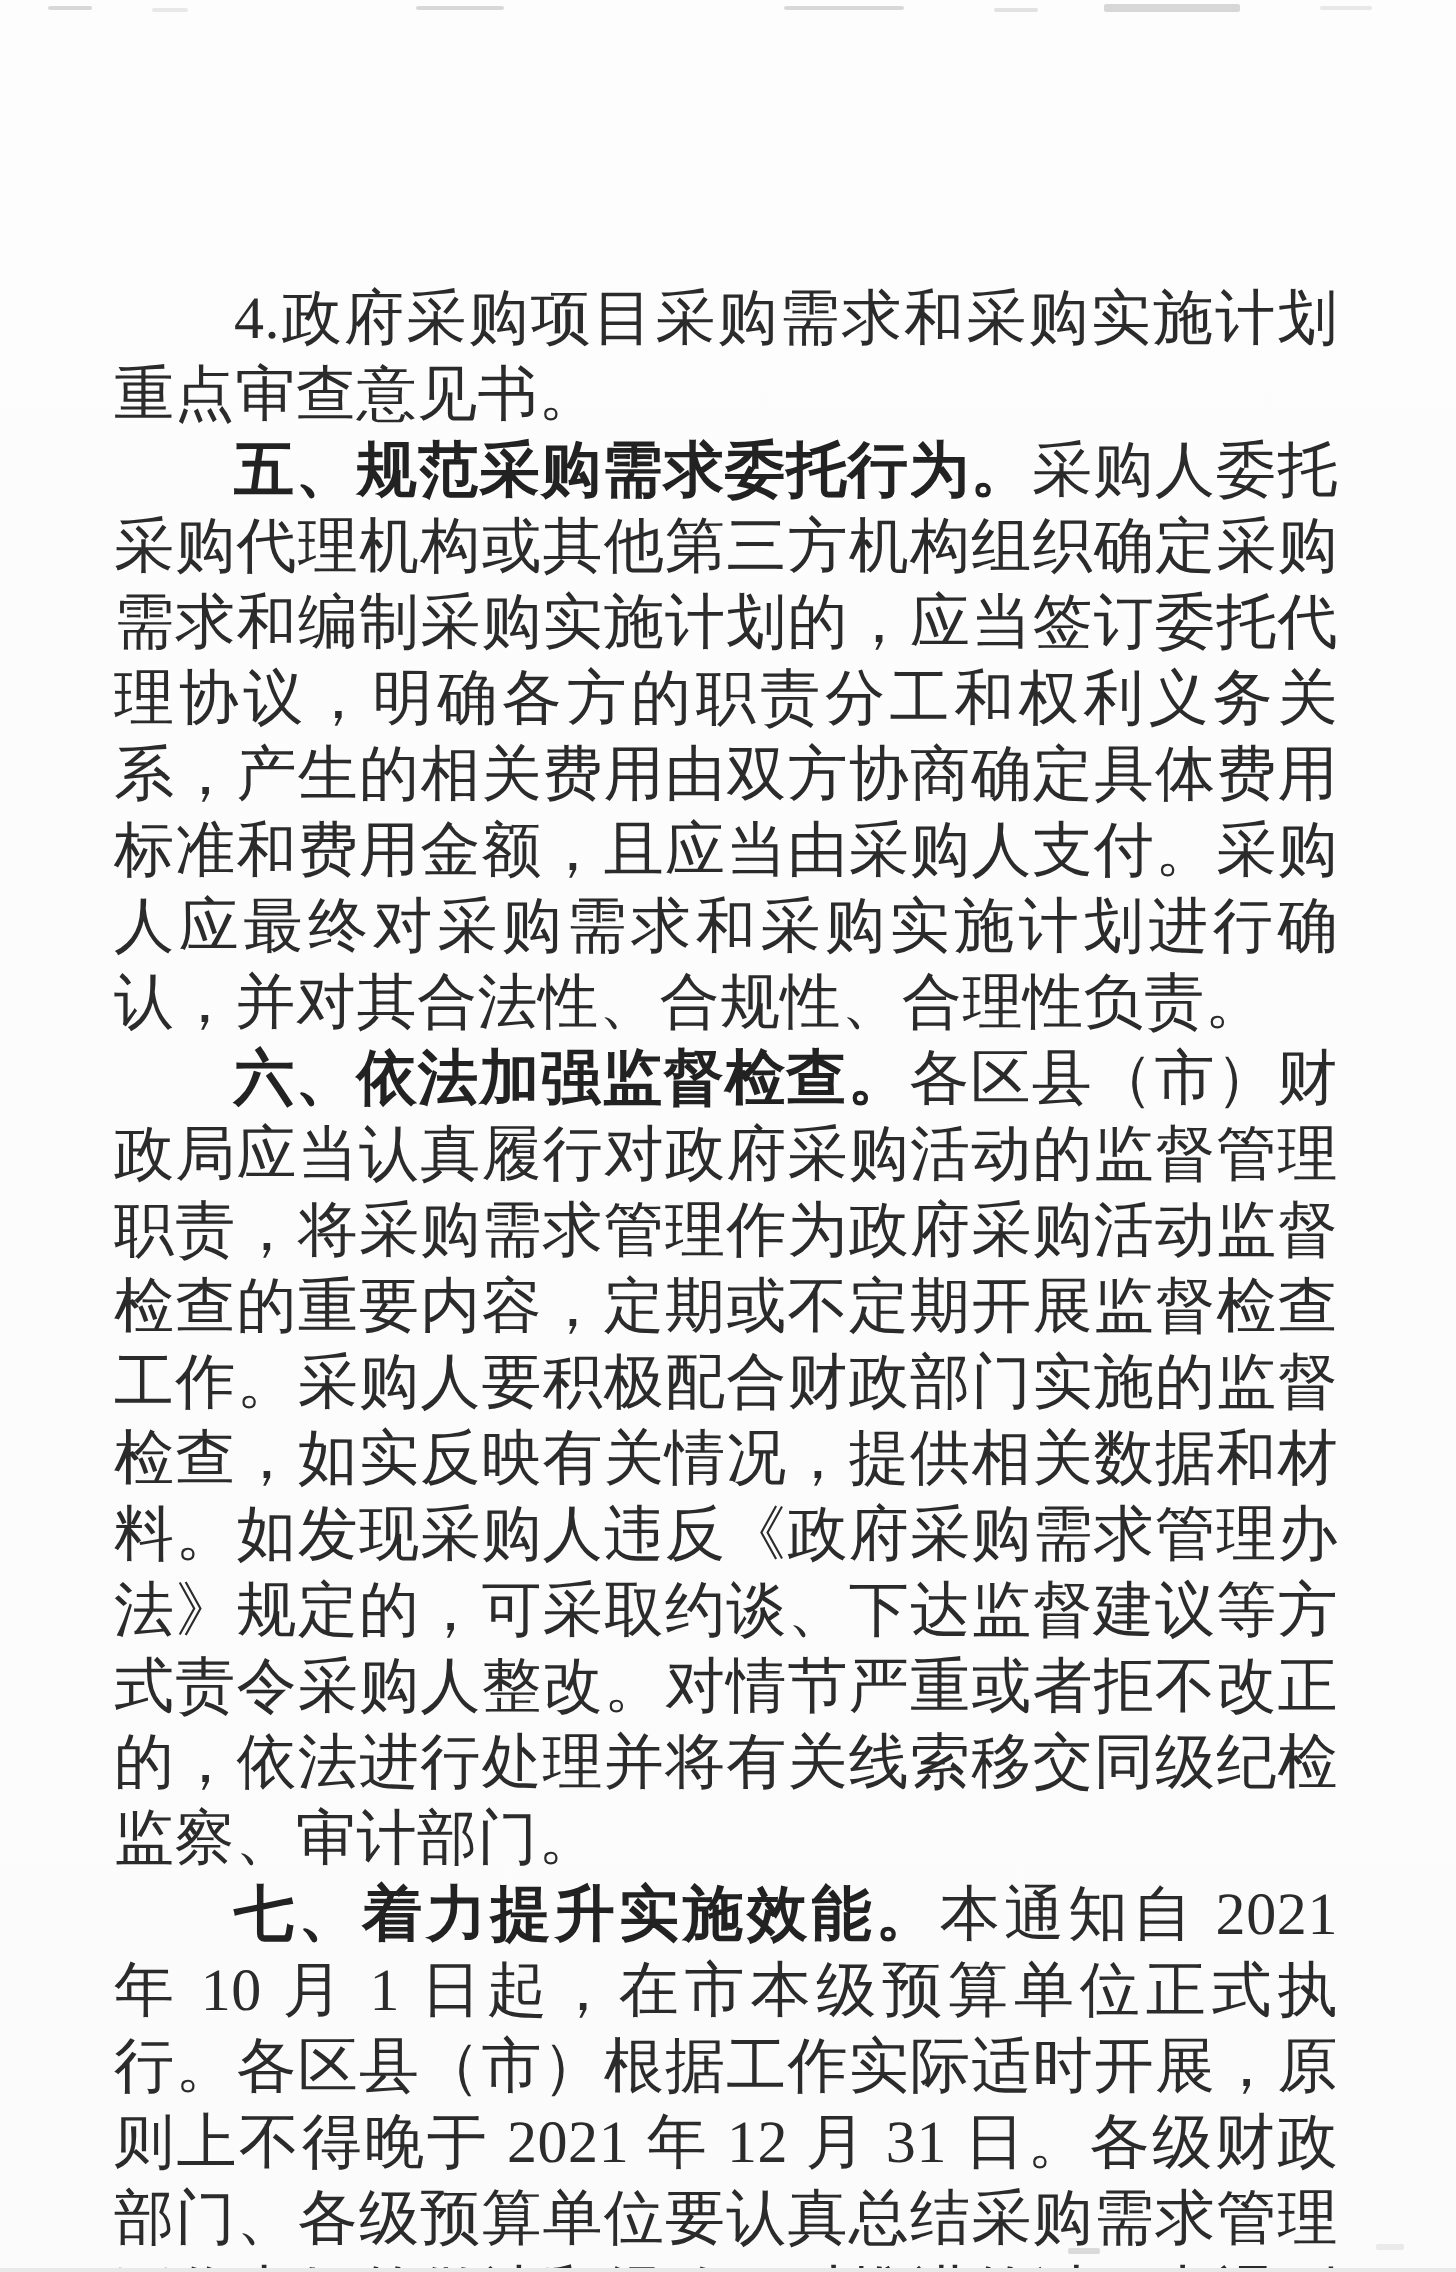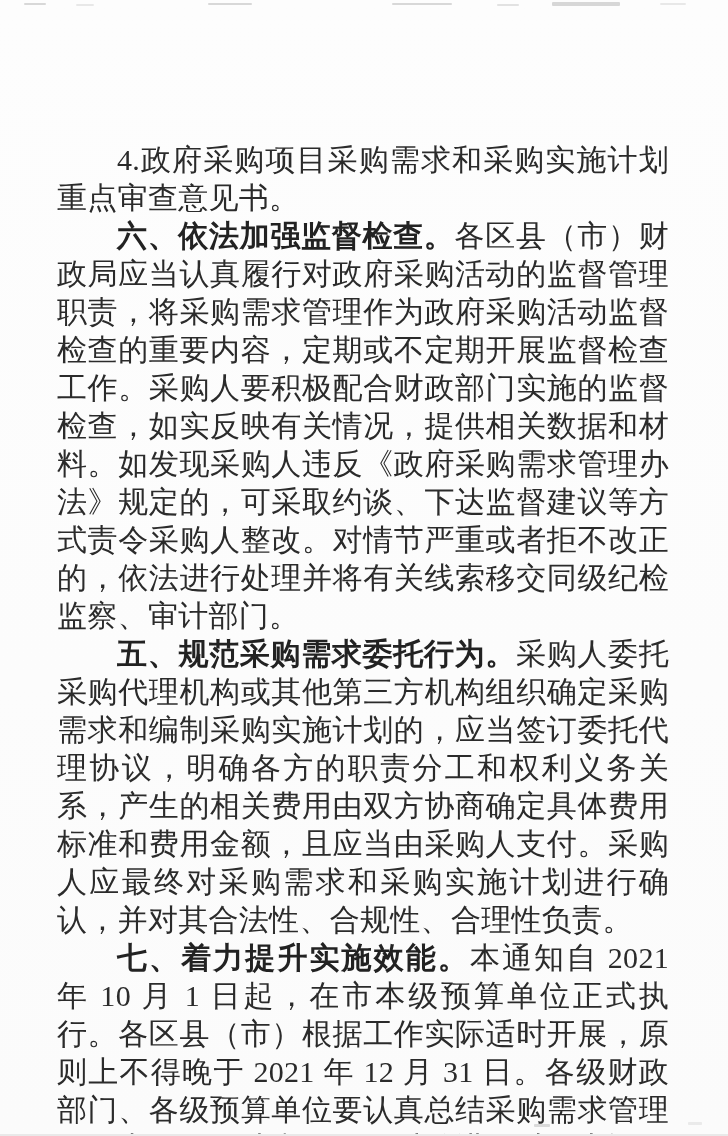--- a/index.html
+++ b/index.html
@@ -78,19 +78,19 @@
   <span class="smudge s4"></span>
   <span class="smudge s5"></span>
   <span class="smudge s6"></span>
   <span class="smudge s7"></span>
   <span class="smudge s8"></span>
   <span class="smudge s9"></span>
 
   <div class="content" id="paragraphs">
   <p class="para"><span class="para-body">4.政府采购项目采购需求和采购实施计划重点审查意见书。</span></p>
 
+  <p class="para"><b class="para-heading">五、规范采购需求委托行为。</b><span class="para-body">采购人委托采购代理机构或其他第三方机构组织确定采购需求和编制采购实施计划的，应当签订委托代理协议，明确各方的职责分工和权利义务关系，产生的相关费用由双方协商确定具体费用标准和费用金额，且应当由采购人支付。采购人应最终对采购需求和采购实施计划进行确认，并对其合法性、合规性、合理性负责。</span></p>
+
   <p class="para"><b class="para-heading">六、依法加强监督检查。</b><span class="para-body">各区县（市）财政局应当认真履行对政府采购活动的监督管理职责，将采购需求管理作为政府采购活动监督检查的重要内容，定期或不定期开展监督检查工作。采购人要积极配合财政部门实施的监督检查，如实反映有关情况，提供相关数据和材料。如发现采购人违反《政府采购需求管理办法》规定的，可采取约谈、下达监督建议等方式责令采购人整改。对情节严重或者拒不改正的，依法进行处理并将有关线索移交同级纪检监察、审计部门。</span></p>
-
-  <p class="para"><b class="para-heading">五、规范采购需求委托行为。</b><span class="para-body">采购人委托采购代理机构或其他第三方机构组织确定采购需求和编制采购实施计划的，应当签订委托代理协议，明确各方的职责分工和权利义务关系，产生的相关费用由双方协商确定具体费用标准和费用金额，且应当由采购人支付。采购人应最终对采购需求和采购实施计划进行确认，并对其合法性、合规性、合理性负责。</span></p>
 
   <p class="para"><b class="para-heading">七、着力提升实施效能。</b><span class="para-body">本通知自 2021 年 10 月 1 日起，在市本级预算单位正式执行。各区县（市）根据工作实际适时开展，原则上不得晚于 2021 年 12 月 31 日。各级财政部门、各级预算单位要认真总结采购需求管理工作中好的做法和经验，对推进的过程中遇到的问题情况等，要研究完善有关举措，并及时向市财政局反映。</span></p>
 </div>
 </div>
 
 </body></html>

